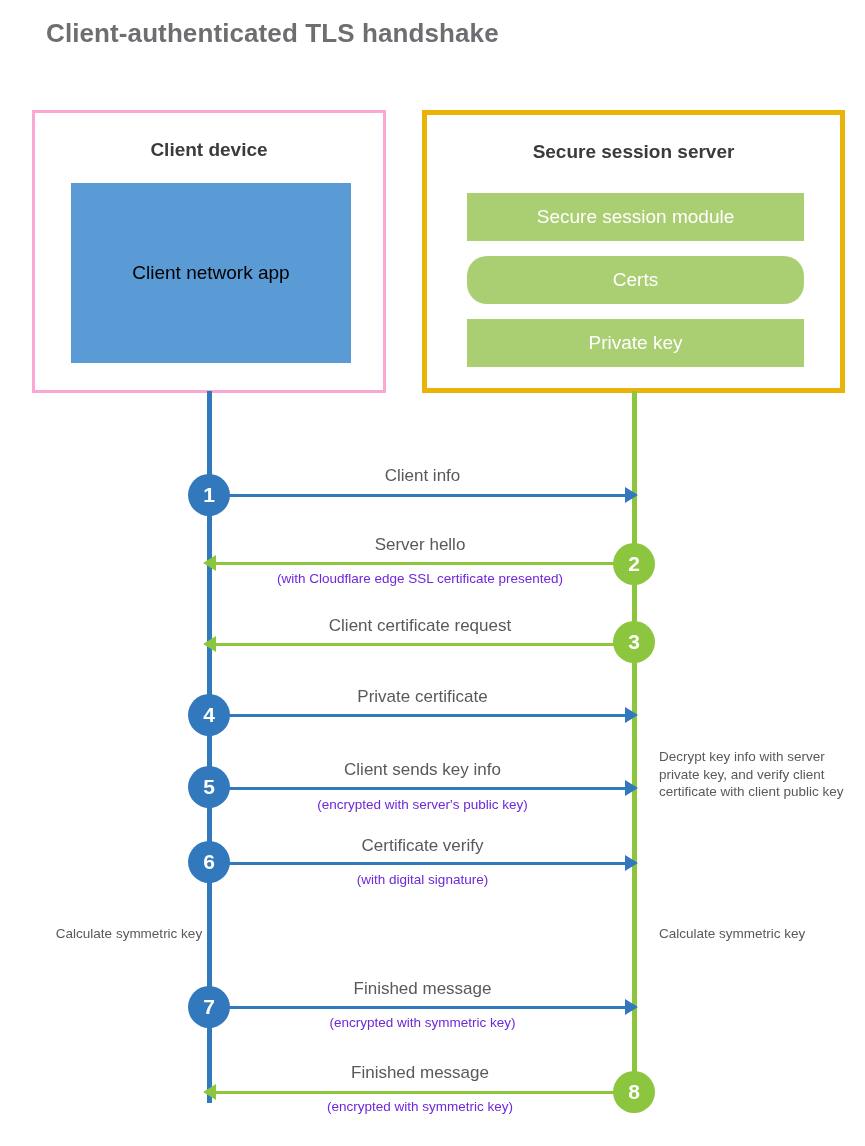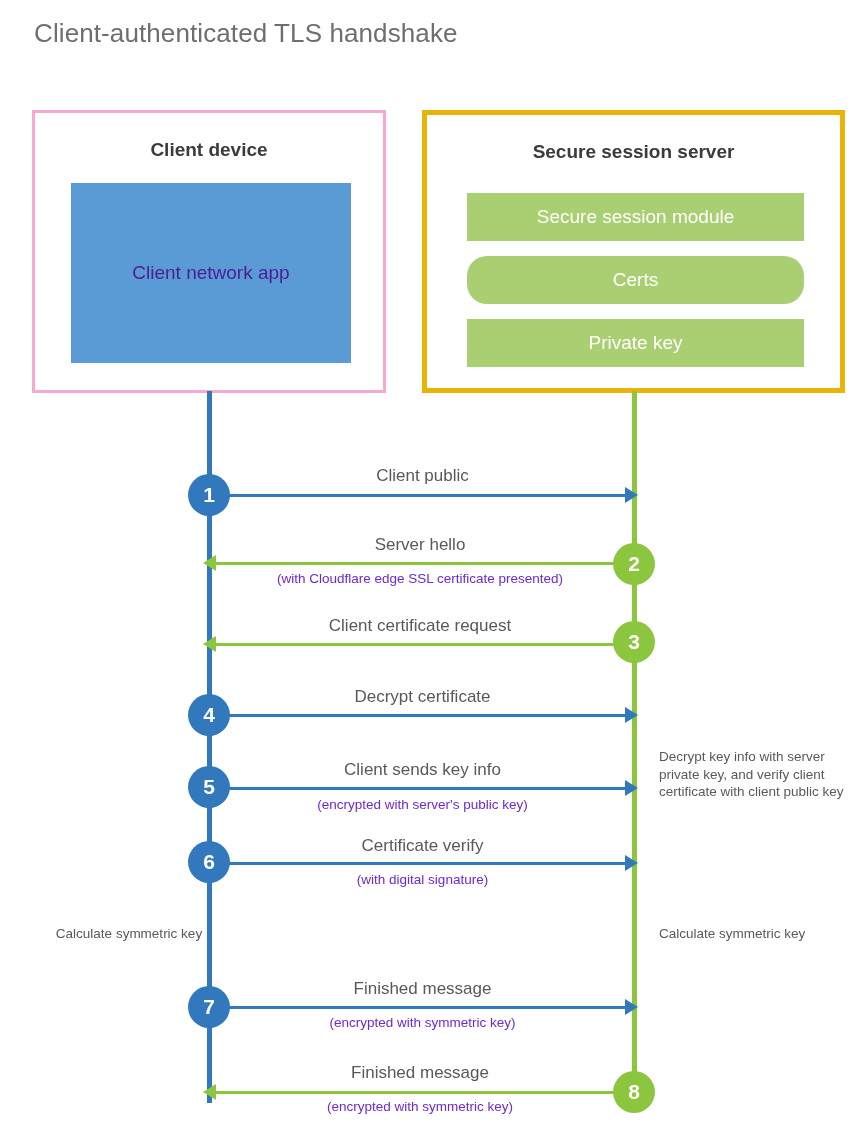--- a/index.html
+++ b/index.html
@@ -15,24 +15,24 @@
     position: relative;
     width: 865px;
     height: 1146px;
     background: #ffffff;
     overflow: hidden;
   }
 
   
   #diagram-title {
     position: absolute;
-    left: 34px;
+    left: 46px;
     top: 18px;
     font-size: 26px;
-    font-weight: 400;
+    font-weight: 700;
     color: #6d6e71;
     letter-spacing: 0.1px;
     white-space: nowrap;
   }
 
   
   .actor-box {
     position: absolute;
     background: #ffffff;
     box-sizing: border-box;
@@ -63,21 +63,21 @@
   }
 
   
   #client-network-app {
     position: absolute;
     left: 36px;
     top: 70px;
     width: 280px;
     height: 180px;
     background: #5b9bd5;
-    color: #4c1d95;
+    color: #000000;
     font-size: 19px;
     line-height: 26px;
     display: flex;
     align-items: center;
     justify-content: center;
     text-align: center;
   }
 
   
   .server-bar {
@@ -204,37 +204,37 @@
   <div class="actor-box" id="secure-session-server-box">
     <div class="actor-title">Secure session server</div>
     <div class="server-bar" id="server-bar-0">Secure session module</div>
     <div class="server-bar" id="server-bar-1">Certs</div>
     <div class="server-bar" id="server-bar-2">Private key</div>
   </div>
 
   <div class="lifeline" id="client-lifeline"></div>
   <div class="lifeline" id="server-lifeline"></div>
 
-  <div class="msg-label" style="left:210px; top:466px; width:425px;">Client public</div>
+  <div class="msg-label" style="left:210px; top:466px; width:425px;">Client info</div>
   <div class="msg-line blue" style="left:210px; top:494px; width:420px;"></div>
   <div class="arrowhead right blue" style="left:625px; top:487px;"></div>
   <div class="step-circle blue" style="left:188px; top:474px;">1</div>
 
   <div class="msg-label" style="left:210px; top:535px; width:420px;">Server hello</div>
   <div class="msg-line green" style="left:215px; top:562px; width:420px;"></div>
   <div class="arrowhead left green" style="left:203px; top:555px;"></div>
   <div class="msg-sublabel" style="left:210px; top:571px; width:420px;">(with Cloudflare edge SSL certificate presented)</div>
   <div class="step-circle green" style="left:613px; top:543px;">2</div>
 
   <div class="msg-label" style="left:210px; top:616px; width:420px;">Client certificate request</div>
   <div class="msg-line green" style="left:215px; top:643px; width:420px;"></div>
   <div class="arrowhead left green" style="left:203px; top:636px;"></div>
   <div class="step-circle green" style="left:613px; top:621px;">3</div>
 
-  <div class="msg-label" style="left:210px; top:687px; width:425px;">Decrypt certificate</div>
+  <div class="msg-label" style="left:210px; top:687px; width:425px;">Private certificate</div>
   <div class="msg-line blue" style="left:210px; top:714px; width:420px;"></div>
   <div class="arrowhead right blue" style="left:625px; top:707px;"></div>
   <div class="step-circle blue" style="left:188px; top:694px;">4</div>
 
   <div class="msg-label" style="left:210px; top:760px; width:425px;">Client sends key info</div>
   <div class="msg-line blue" style="left:210px; top:787px; width:420px;"></div>
   <div class="arrowhead right blue" style="left:625px; top:780px;"></div>
   <div class="msg-sublabel" style="left:210px; top:797px; width:425px;">(encrypted with server's public key)</div>
   <div class="step-circle blue" style="left:188px; top:766px;">5</div>
 

